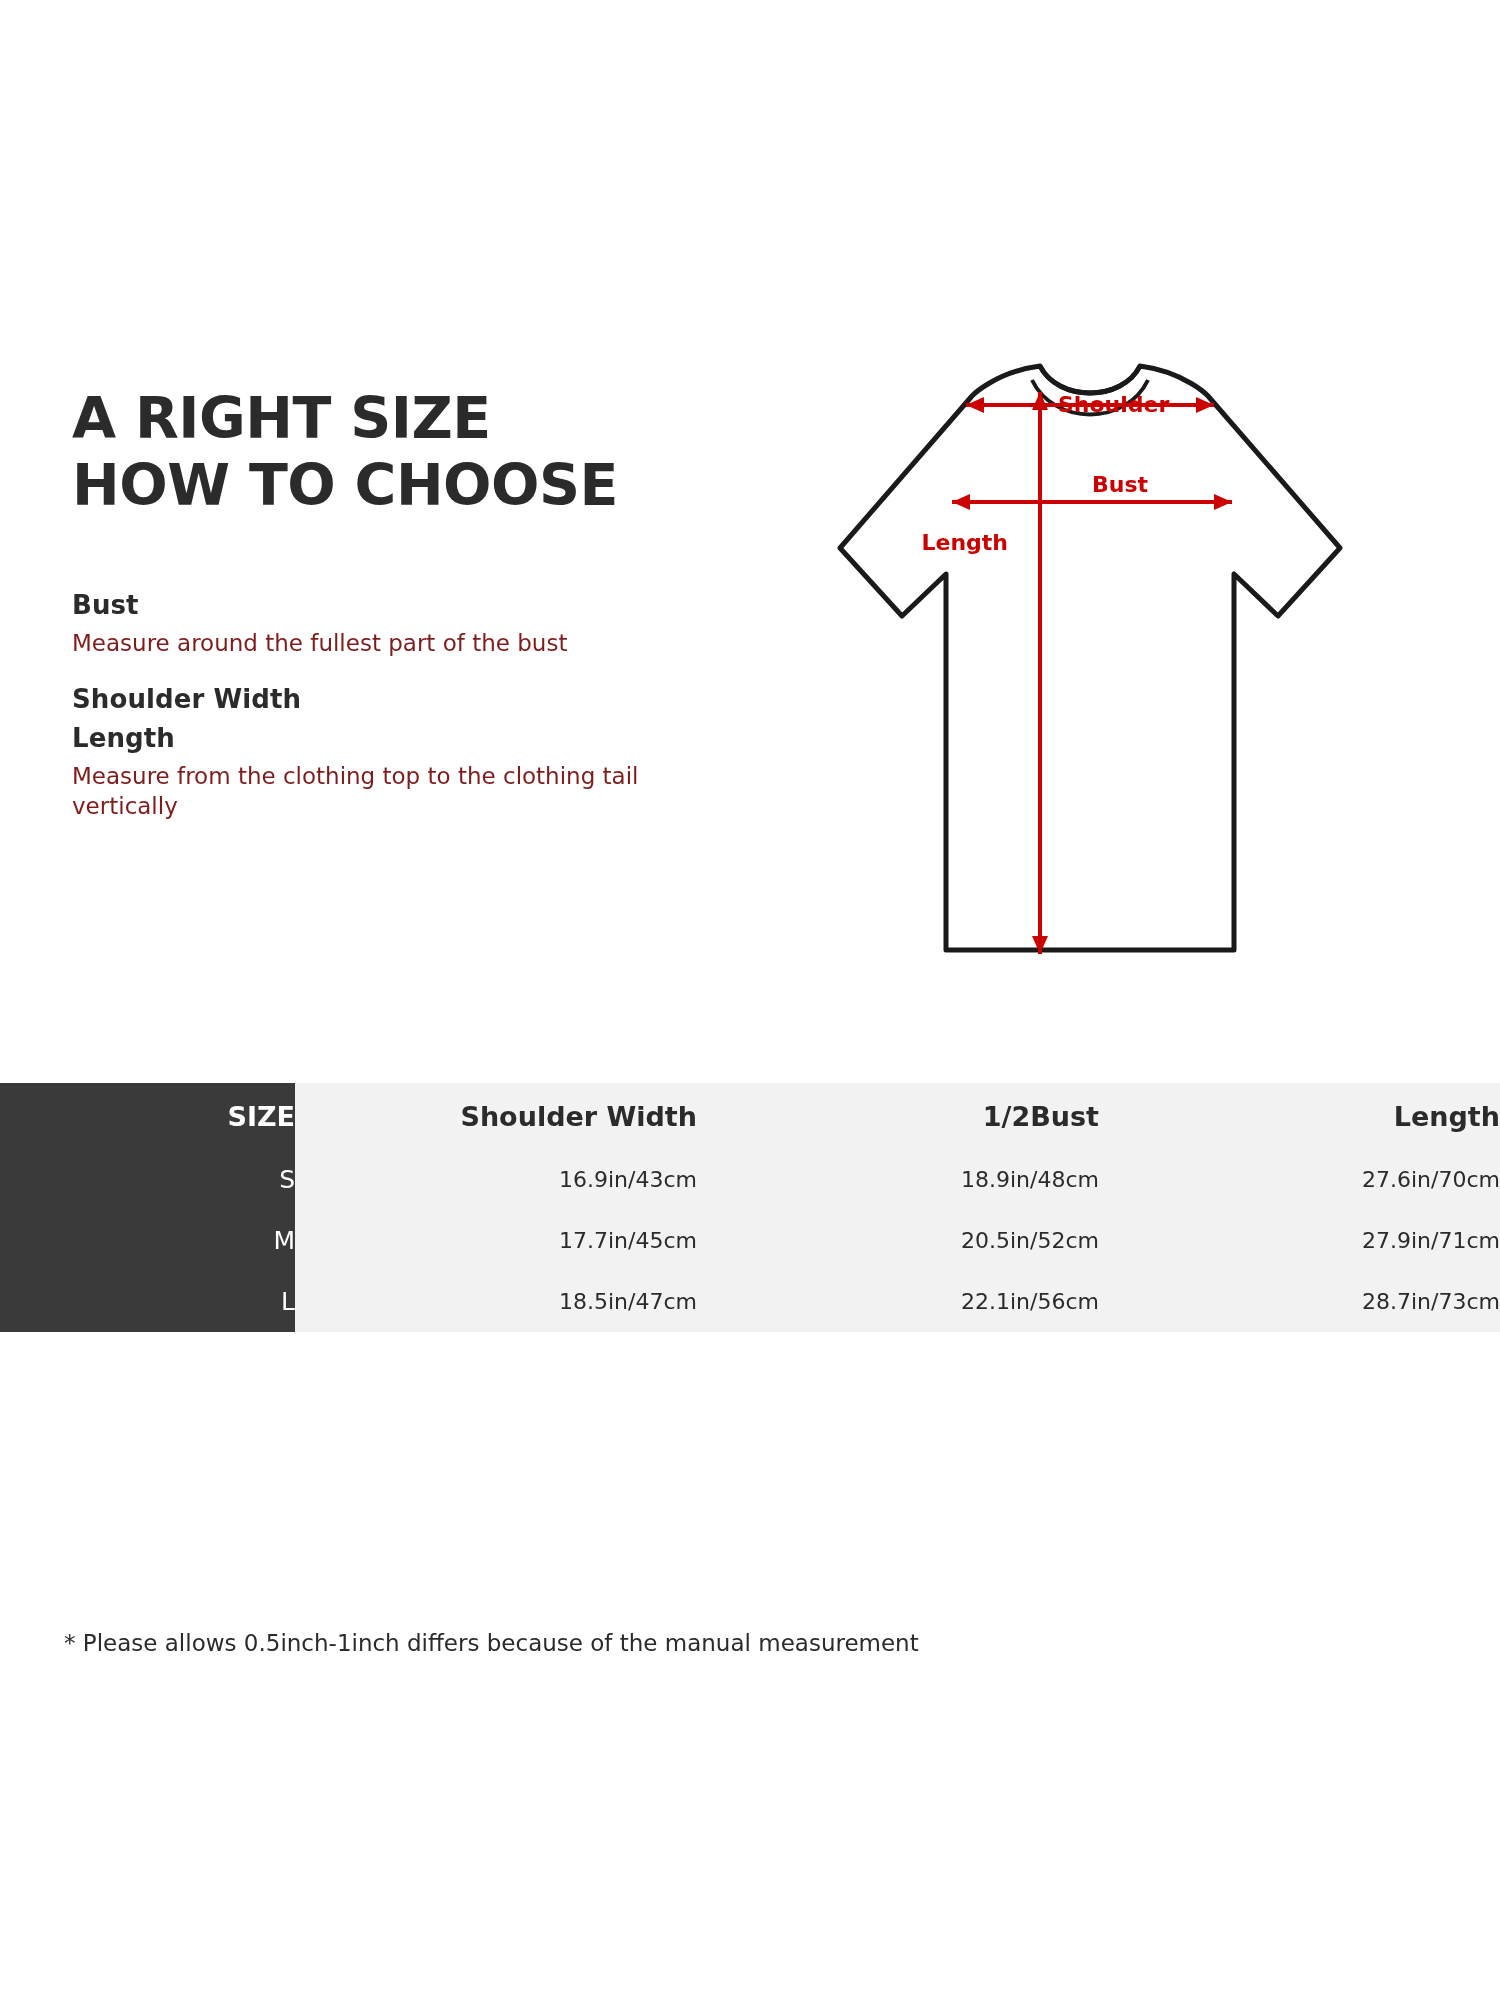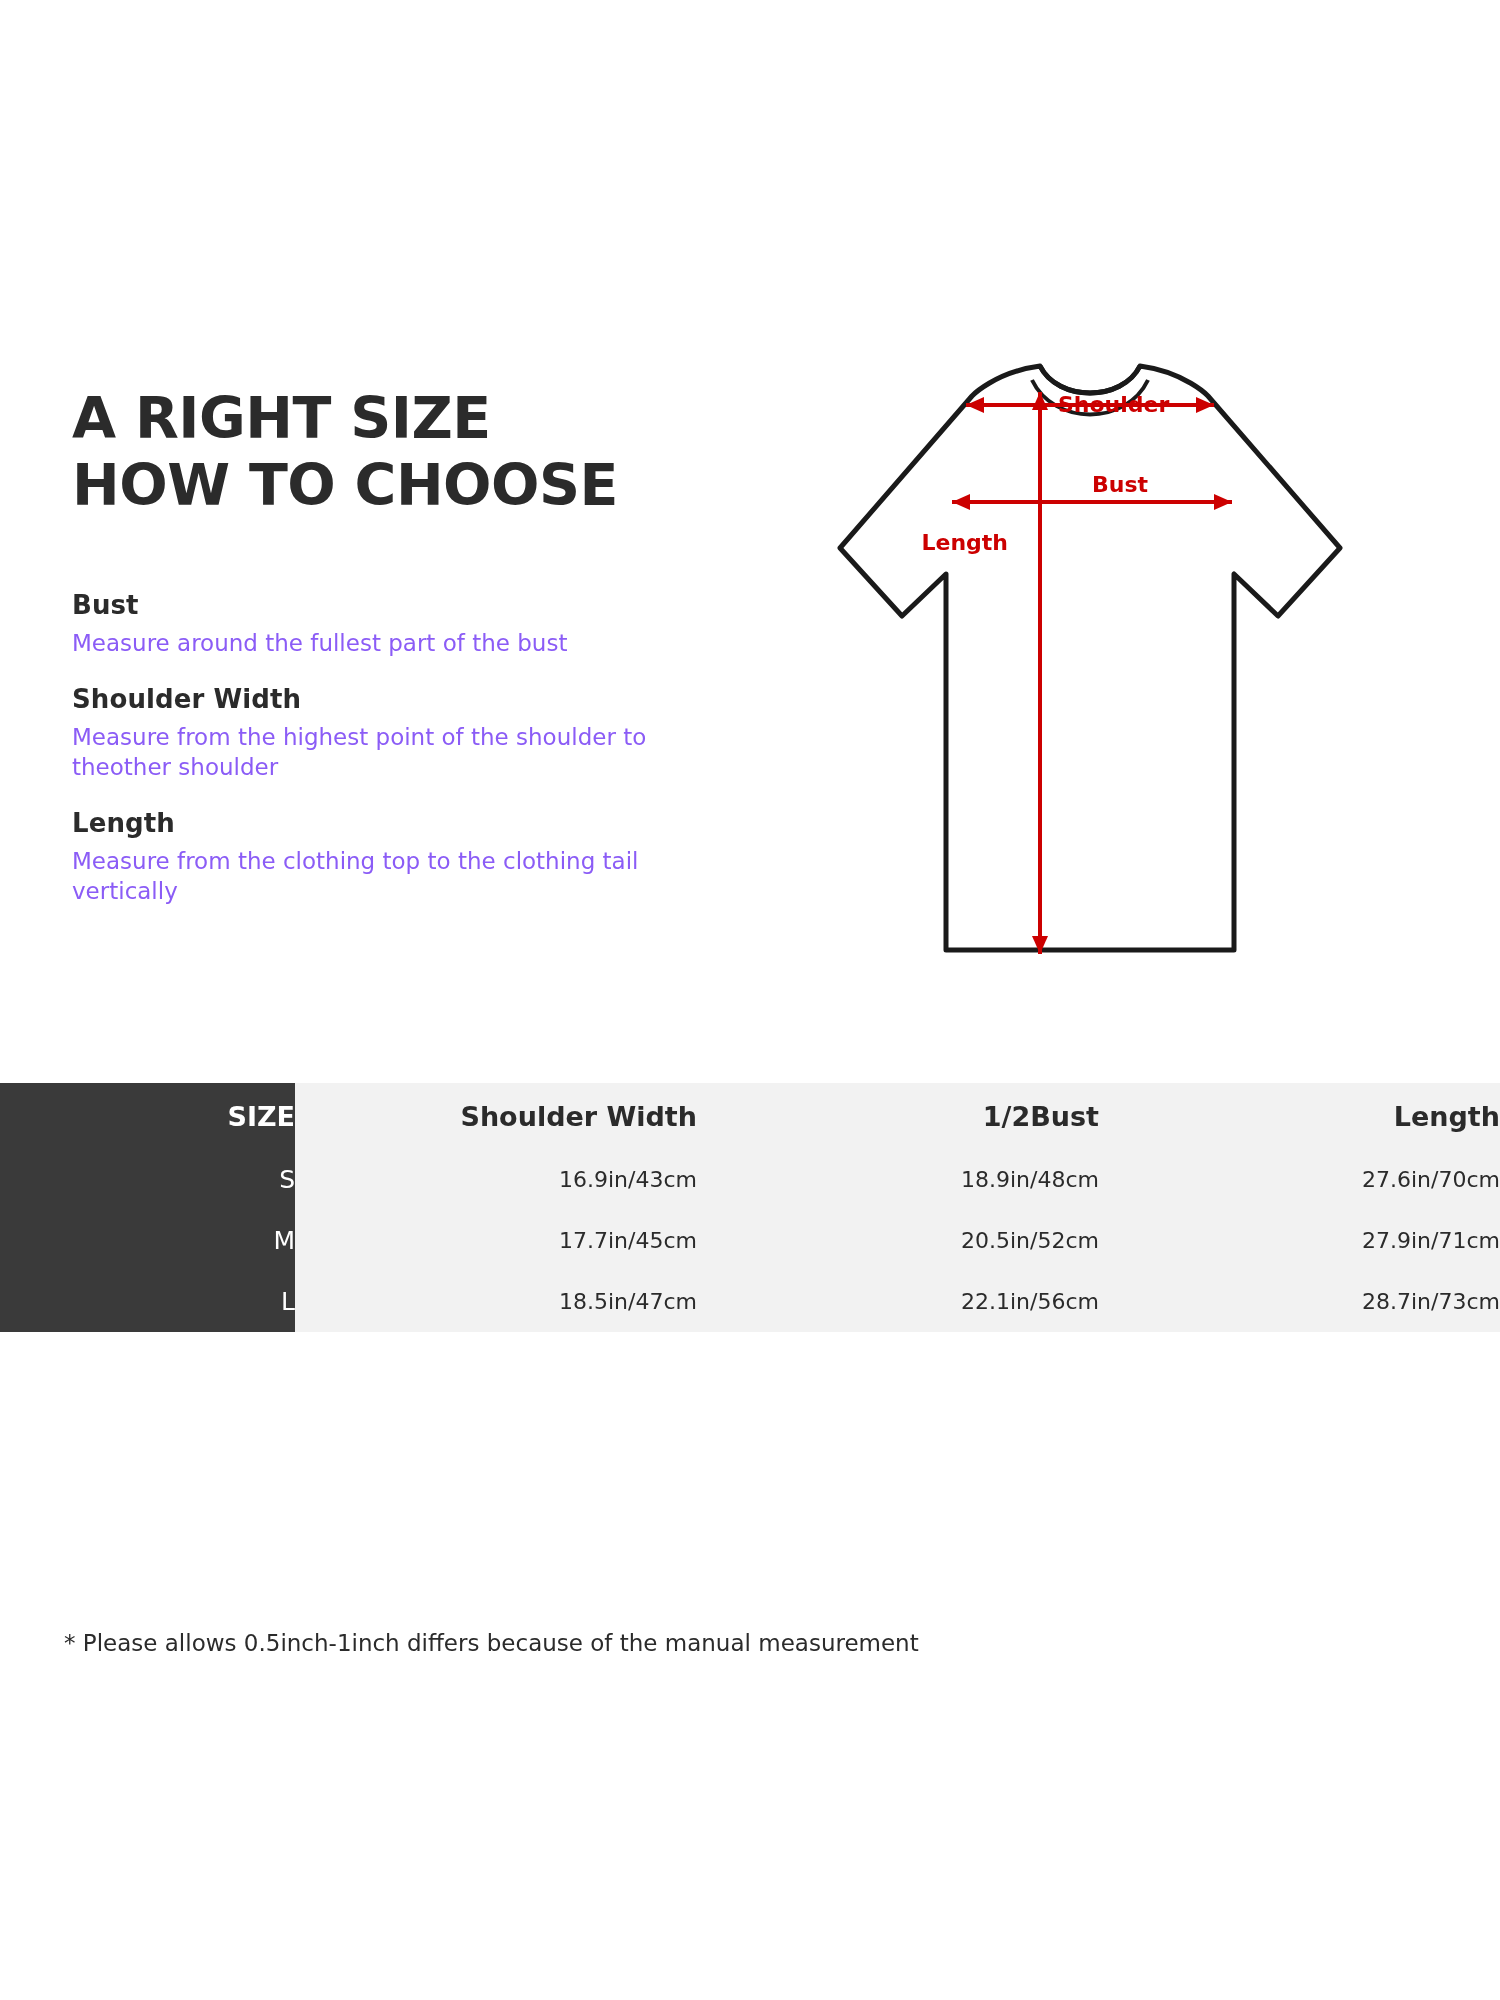--- a/index.html
+++ b/index.html
@@ -51,21 +51,21 @@
   .def-term {
     font-size: 26px;
     font-weight: bold;
     color: #2b2b2b;
     margin: 0 0 9px 0;
     letter-spacing: 0.1px;
   }
   .def-desc {
     font-size: 23px;
     line-height: 1.28;
-    color: #8b5cf6;
+    color: #7f1d1d;
     margin: 0 0 26px 0;
     font-weight: normal;
   }
   .def-desc.last { margin-bottom: 16px; }
 
   
   .diagram {
     position: absolute;
     left: 740px;
     top: 20px;
@@ -133,21 +133,20 @@
     <div class="headline">
       <div>A RIGHT SIZE</div>
       <div>HOW TO CHOOSE</div>
     </div>
 
     <div class="defs">
       <p class="def-term">Bust</p>
       <p class="def-desc">Measure around the fullest part of the bust</p>
 
       <p class="def-term">Shoulder Width</p>
-      <p class="def-desc">Measure from the highest point of the shoulder to theother shoulder</p>
 
       <p class="def-term">Length</p>
       <p class="def-desc last">Measure from the clothing top to the clothing tail vertically</p>
     </div>
 
     <div class="diagram">
       <svg width="700" height="680" viewBox="0 0 700 680" xmlns="http://www.w3.org/2000/svg">
 
         <g>
           <path d="M232 46

